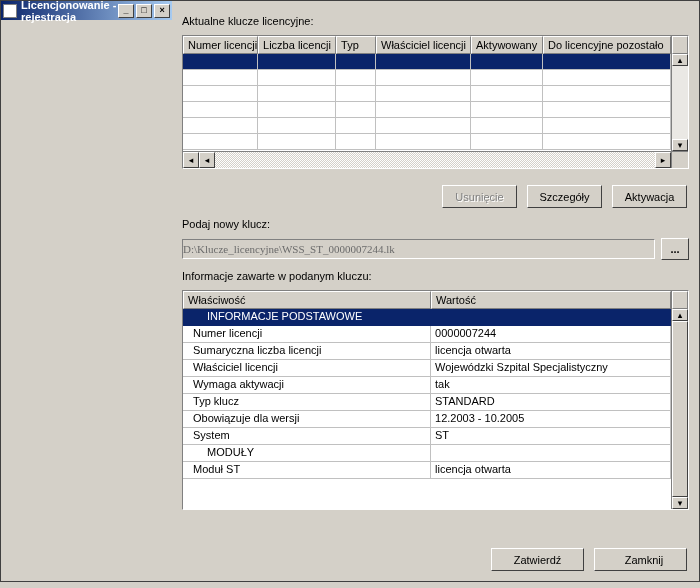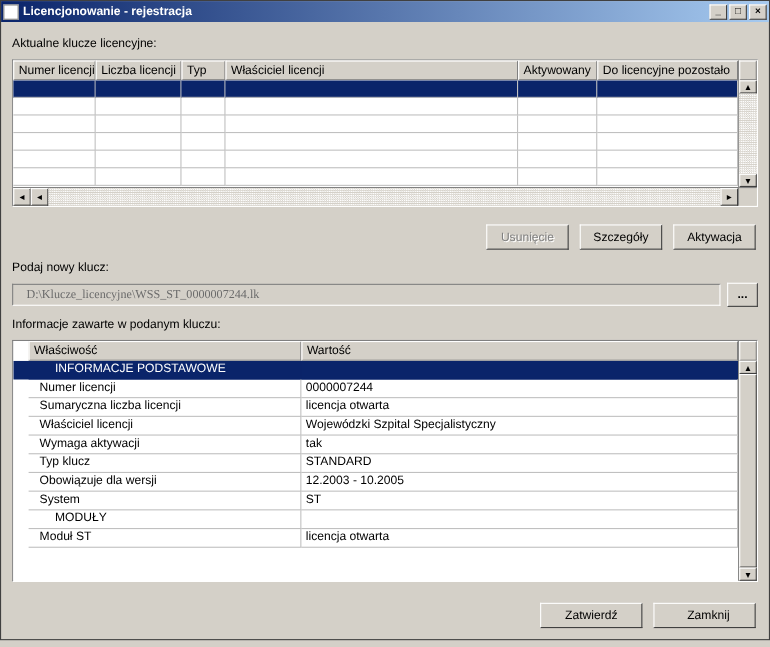--- a/index.html
+++ b/index.html
@@ -8,21 +8,21 @@
     font-family: Tahoma, Arial, sans-serif;
     font-size: 11px;
     background: #d4d0c8;
     width: 700px; height: 588px;
     overflow: hidden;
   }
   .window {
     width: 700px; height: 582px;
     border: 1px solid #404040;
     background: #d4d0c8;
-    display: flex; flex-direction: column;
+    display: flex; flex-direction: row;
   }
   .titlebar {
     height: 19px;
     background: linear-gradient(to right, #0a246a, #a6caf0);
     display: flex; align-items: center;
     color: #fff; font-weight: bold;
     padding: 0 2px;
   }
   .titlebar .app-icon {
     width: 14px; height: 14px; background: #fff; margin-right: 4px;
@@ -101,21 +101,21 @@
     display:flex; align-items:center; justify-content:center;
   }
   .btn.disabled { color:#808080; text-shadow: 1px 1px 0 #fff; }
 
   .inputrow { display:flex; gap:6px; align-items:center; }
   .textinput {
     flex:1; height:20px;
     border-top:1px solid #808080; border-left:1px solid #808080;
     border-right:1px solid #fff; border-bottom:1px solid #fff;
     background:#d4d0c8; color:#6b6b6b;
-    padding: 2px 12px;
+    padding: 2px 0;
     font-family: Tahoma; font-size:11px;
   }
   .browsebtn {
     width: 28px; height:22px;
     background:#d4d0c8;
     border-top:1px solid #fff; border-left:1px solid #fff;
     border-right:1px solid #404040; border-bottom:1px solid #404040;
     display:flex; align-items:center; justify-content:center;
     font-weight:bold;
   }
@@ -123,21 +123,21 @@
   
   .grid2-wrap {
     border-top:1px solid #808080; border-left:1px solid #808080;
     border-right:1px solid #fff; border-bottom:1px solid #fff;
     background:#fff;
     height: 220px;
     display:flex;
   }
   .grid2-main { flex:1; display:flex; flex-direction:column; overflow:hidden;}
   .grid2-head { display:flex;}
-  .g2h1, .g2c1 { width: 248px; margin-left: 14px;}
+  .g2h1, .g2c1 { width: 248px;}
   .g2h2, .g2c2 { flex:1;}
   .grid2-body { flex:1; overflow:hidden; background:#fff;}
   .grow { display:flex; height:17px; align-items:center;}
   .gcell { padding: 0 4px; border-right:1px solid #c0c0c0; border-bottom:1px solid #c0c0c0; height:17px; line-height:15px; overflow:hidden; white-space:nowrap;}
   .indent1 { padding-left: 24px;}
   .indent2 { padding-left: 10px;}
   .grow.selected { background:#0a246a; color:#fff;}
   .grow.selected .gcell { border-right:1px solid #0a246a; border-bottom:1px solid #0a246a;}
   .grow.empty .gcell { border-right:1px solid #fff; border-bottom: none;}
   .grid2-scroll {

